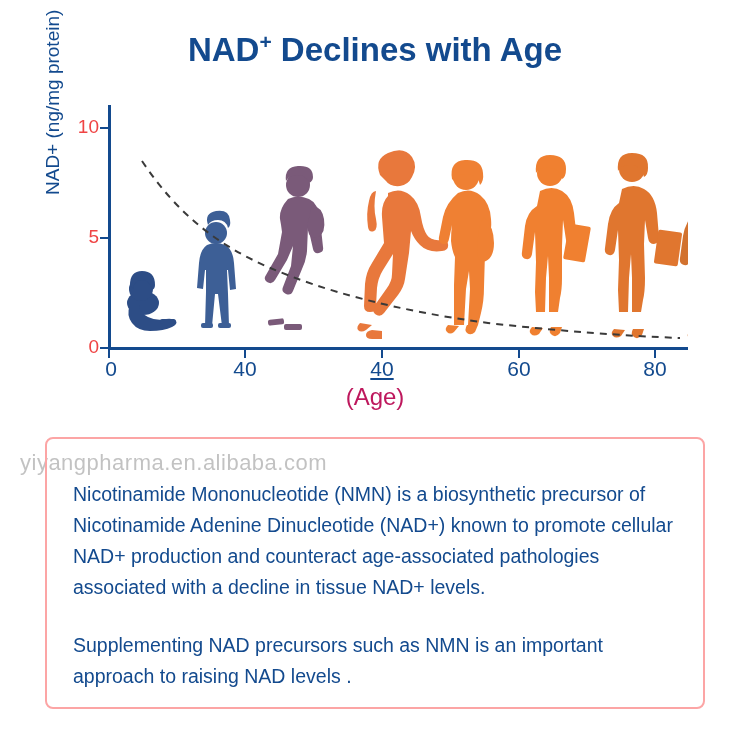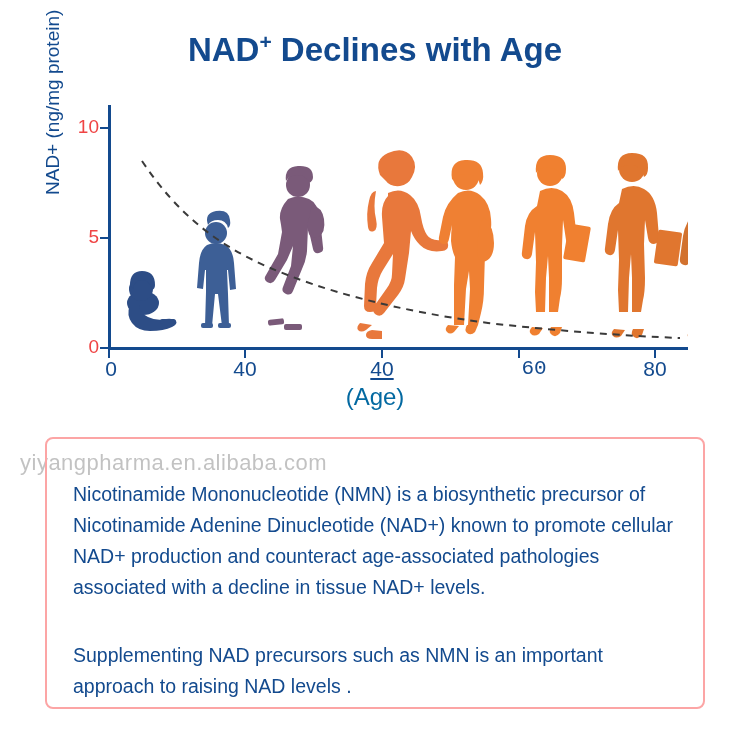--- a/index.html
+++ b/index.html
@@ -54,21 +54,21 @@
     color: #134a8e;
     white-space: nowrap;
   }
   .xlabel {
     position: absolute;
     top: 288px;
     left: 0;
     width: 710px;
     text-align: center;
     font-size: 24px;
-    color: #0369a1;
+    color: #be185d;
   }
   .plot {
     position: absolute;
     left: 88px;
     top: 10px;
     width: 580px;
     height: 245px;
   }
   .axis-line-y {
     position: absolute;
@@ -155,21 +155,21 @@
     box-sizing: border-box;
     padding: 40px 26px;
   }
   .textbox p {
     margin: 0;
     color: #134a8e;
     font-size: 19.5px;
     line-height: 31px;
   }
   .textbox p.second {
-    margin-top: 37px;
+    margin-top: 27px;
   }
 </style>
 </head>
 <body>
 
 <div class="page">
 
   <div class="title">
     <span>NAD</span><span class="sup">+</span><span> Declines with Age</span>
   </div>
@@ -198,21 +198,21 @@
       <div class="xtick-mark" style="left:0px;"></div>
       <div class="xtick" style="left:3px;">0</div>
 
       <div class="xtick-mark" style="left:136px;"></div>
       <div class="xtick" style="left:137px;">40</div>
 
       <div class="xtick-mark" style="left:273px;"></div>
       <div class="xtick" style="left:274px;text-decoration:underline;">40</div>
 
       <div class="xtick-mark" style="left:410px;"></div>
-      <div class="xtick" style="left:426px;font-family:Liberation Mono, monospace;">60</div>
+      <div class="xtick" style="left:411px;">60</div>
 
       <div class="xtick-mark" style="left:546px;"></div>
       <div class="xtick" style="left:547px;text-align:center;">80</div>
 
       <svg class="figures" viewBox="0 0 580 245" preserveAspectRatio="none">
 
         <g fill="#2d4d86">
           <ellipse cx="35" cy="198" rx="16" ry="12"></ellipse>
           <path d="M22 200 q-4 10 2 18 q6 8 18 8 q14 0 22 -4 q6 -3 4 -6 q-3 -3 -10 -2 q-10 2 -18 -2 q-8 -4 -9 -12 z"></path>
           <circle cx="33" cy="184" r="12"></circle>

